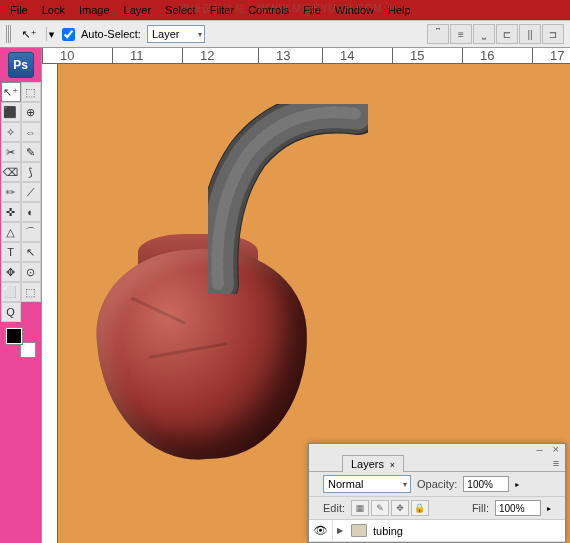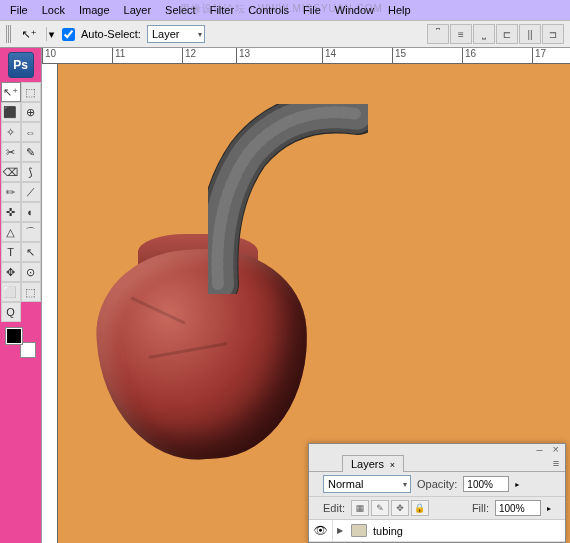--- a/index.html
+++ b/index.html
@@ -1,18 +1,18 @@
 <!DOCTYPE html>
 <html><head>
 <meta charset="utf-8">
 <style>
 * { margin: 0; padding: 0; box-sizing: border-box; font-family: Tahoma, sans-serif; font-size: 11px; }
 body { background: #ececec; width: 570px; height: 543px; overflow: hidden; position: relative; }
 
-.menubar { display: flex; background: #c4b5fd; height: 20px; align-items: center; padding: 0 4px; gap: 2px; }
+.menubar { display: flex; background: #b91c1c; height: 20px; align-items: center; padding: 0 4px; gap: 2px; }
 .menubar-item { padding: 2px 6px; cursor: default; }
 
 .optbar { display: flex; align-items: center; height: 28px; background: #ececec; border-top: 1px solid #bbb; border-bottom: 1px solid #999; padding: 0 6px; gap: 6px; }
 .grip { width: 6px; height: 18px; background: repeating-linear-gradient(to right, #999 0 1px, transparent 1px 2px); }
 .move-cursor { width: 22px; height: 18px; display: inline-flex; align-items: center; justify-content: center; }
 .dropdown-arrow { width: 10px; height: 14px; display: inline-flex; align-items: center; justify-content: center; border-left: 1px solid #bbb; }
 .chk { display: inline-flex; align-items: center; gap: 6px; }
 .chk input { width: 13px; height: 13px; }
 .sel { height: 18px; width: 58px; background: #fff; border: 1px solid #7f9db9; display: inline-flex; align-items: center; padding: 0 4px; font-size: 11px; position: relative; }
 .sel .arrow { position: absolute; right: 2px; font-size: 8px; color: #555; }
@@ -24,21 +24,21 @@
 .ps-logo { width: 26px; height: 26px; margin: 4px auto; background: linear-gradient(#3a6fb0, #1d4e8e); border: 1px solid #224a7f; border-radius: 3px; color: #fff; font-weight: bold; font-size: 12px; display: flex; align-items: center; justify-content: center; }
 .toolgrid { display: flex; flex-wrap: wrap; width: 40px; margin: 0 auto; }
 .tool { width: 20px; height: 20px; border: 1px solid #ccc; background: #e6e6e6; display: flex; align-items: center; justify-content: center; font-size: 11px; color: #333; cursor: default; }
 .tool.active { background: #fff; border: 1px solid #888; }
 .swatches { margin-top: 6px; position: relative; width: 30px; height: 30px; margin-left: auto; margin-right: auto; }
 .sw-fg { position: absolute; top: 0; left: 0; width: 16px; height: 16px; background: #000; border: 1px solid #fff; outline: 1px solid #888; }
 .sw-bg { position: absolute; bottom: 0; right: 0; width: 16px; height: 16px; background: #fff; border: 1px solid #888; }
 
 .canvas-area { flex: 1; display: flex; flex-direction: column; position: relative; }
 .ruler-h { height: 16px; background: #fff; border-bottom: 1px solid #666; font-size: 9px; color: #555; display: flex; position: relative; overflow: hidden; }
-.ruler-h .tick { position: absolute; top: 0; height: 100%; border-left: 1px solid #666; padding-left: 2px; font-size: 10px; }
+.ruler-h .tick { position: absolute; top: 0; height: 100%; border-left: 1px solid #666; padding-left: 17px; font-size: 13px; }
 .ruler-body { flex: 1; display: flex; }
 .ruler-v { width: 16px; background: #fff; border-right: 1px solid #666; }
 .canvas { flex: 1; background: #e49a4c; position: relative; overflow: hidden; }
 
 .heart { position: absolute; left: 40px; top: 185px; width: 210px; height: 230px; }
 .heart-body { position: absolute; width: 210px; height: 210px; background: radial-gradient(ellipse at 35% 30%, #c9695e, #9a352f 45%, #6e201d 75%, #3f110f); border-radius: 48% 52% 50% 50% / 42% 44% 64% 64%; box-shadow: inset -18px -22px 28px rgba(0,0,0,0.5), inset 12px 10px 16px rgba(255,200,180,0.25); transform: rotate(-4deg); }
 .heart-top { position: absolute; top: -15px; left: 40px; width: 120px; height: 45px; background: linear-gradient(#b25048, #82322c); border-radius: 40% 40% 20% 20%; }
 .heart-vein { position: absolute; background: rgba(0,0,0,0.15); border-radius: 2px; }
 
 .tube { position: absolute; left: 150px; top: 40px; width: 160px; height: 190px; }
@@ -136,21 +136,21 @@
       <div class="sw-bg"></div>
       <div class="sw-fg"></div>
     </div>
   </div>
 
   <div class="canvas-area">
     <div class="ruler-h">
       <span class="tick" style="left:0px">10</span>
       <span class="tick" style="left:70px">11</span>
       <span class="tick" style="left:140px">12</span>
-      <span class="tick" style="left:194px">13</span>
+      <span class="tick" style="left:216px">13</span>
       <span class="tick" style="left:280px">14</span>
       <span class="tick" style="left:350px">15</span>
       <span class="tick" style="left:420px">16</span>
       <span class="tick" style="left:490px">17</span>
     </div>
     <div class="ruler-body">
       <div class="ruler-v"></div>
       <div class="canvas">
         <div class="heart">
           <div class="heart-top"></div>

